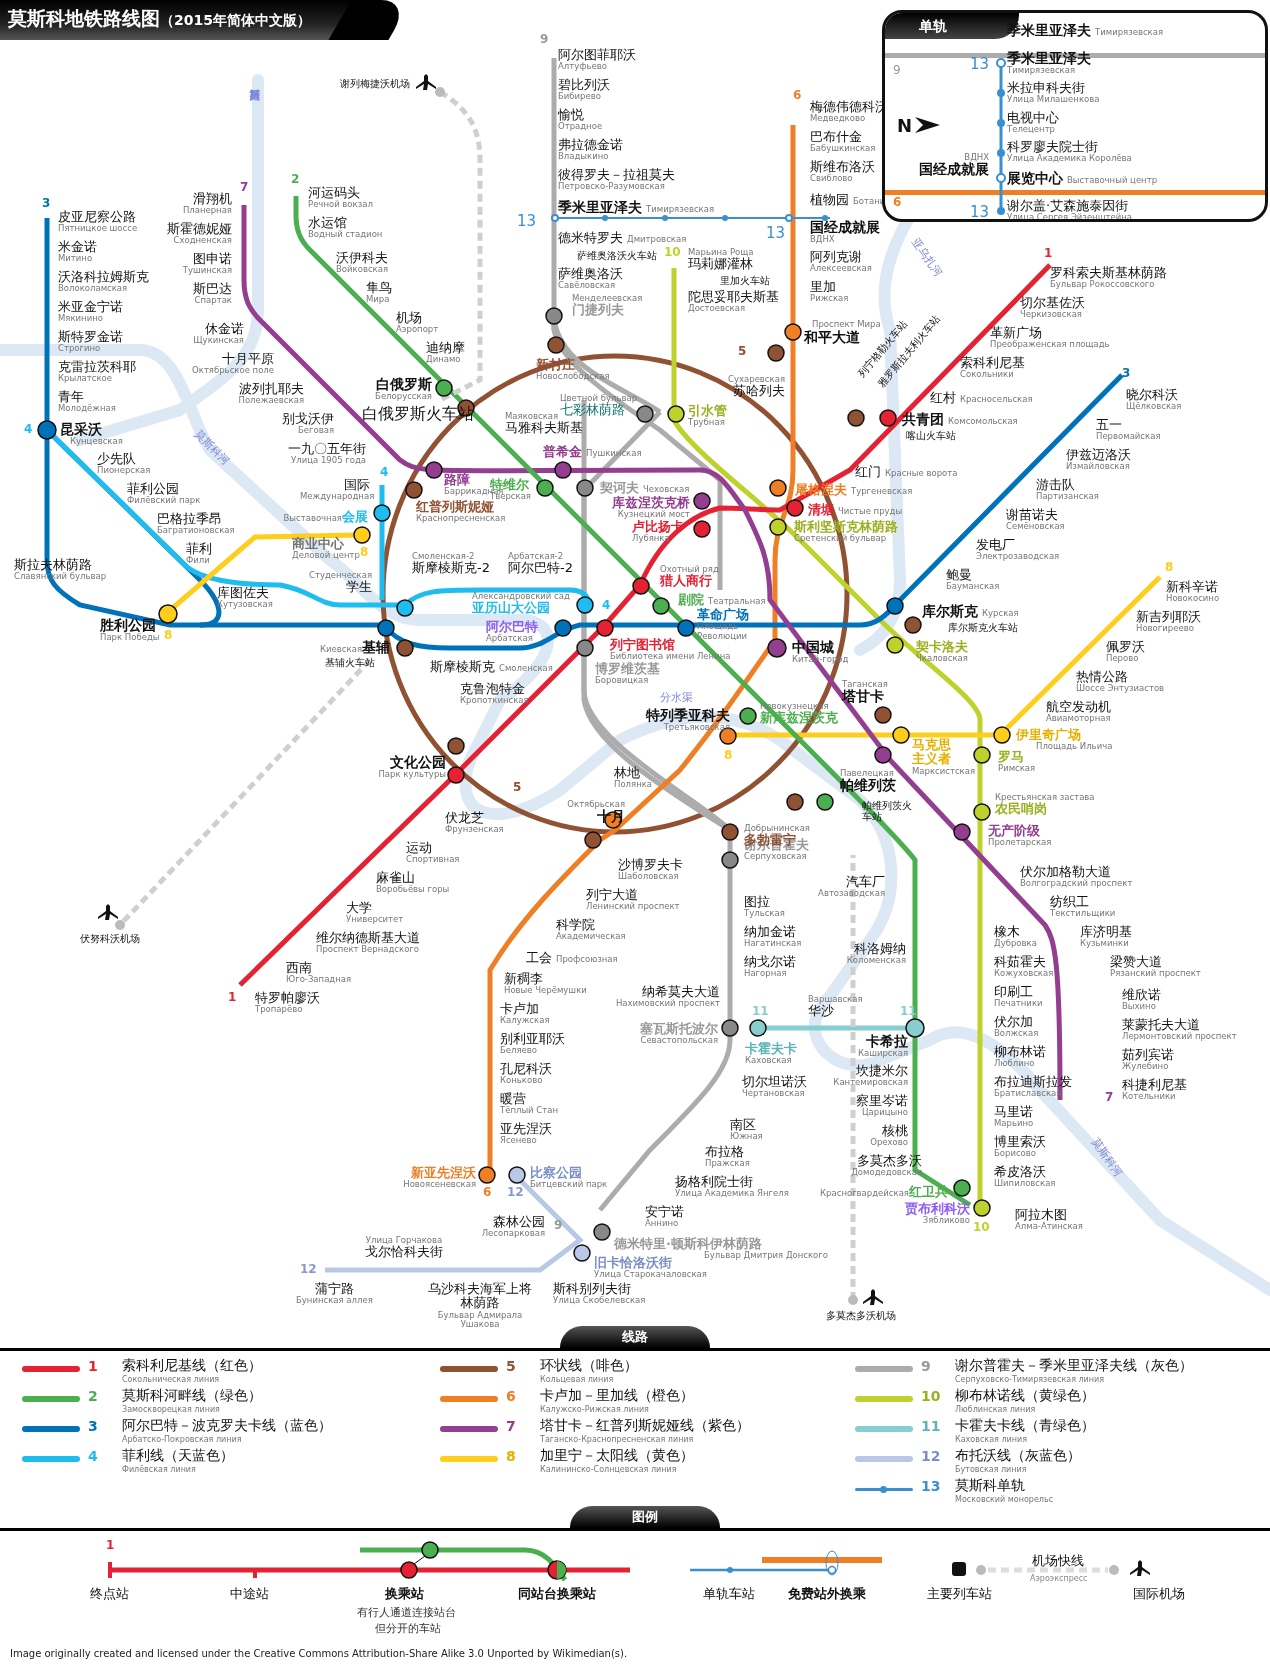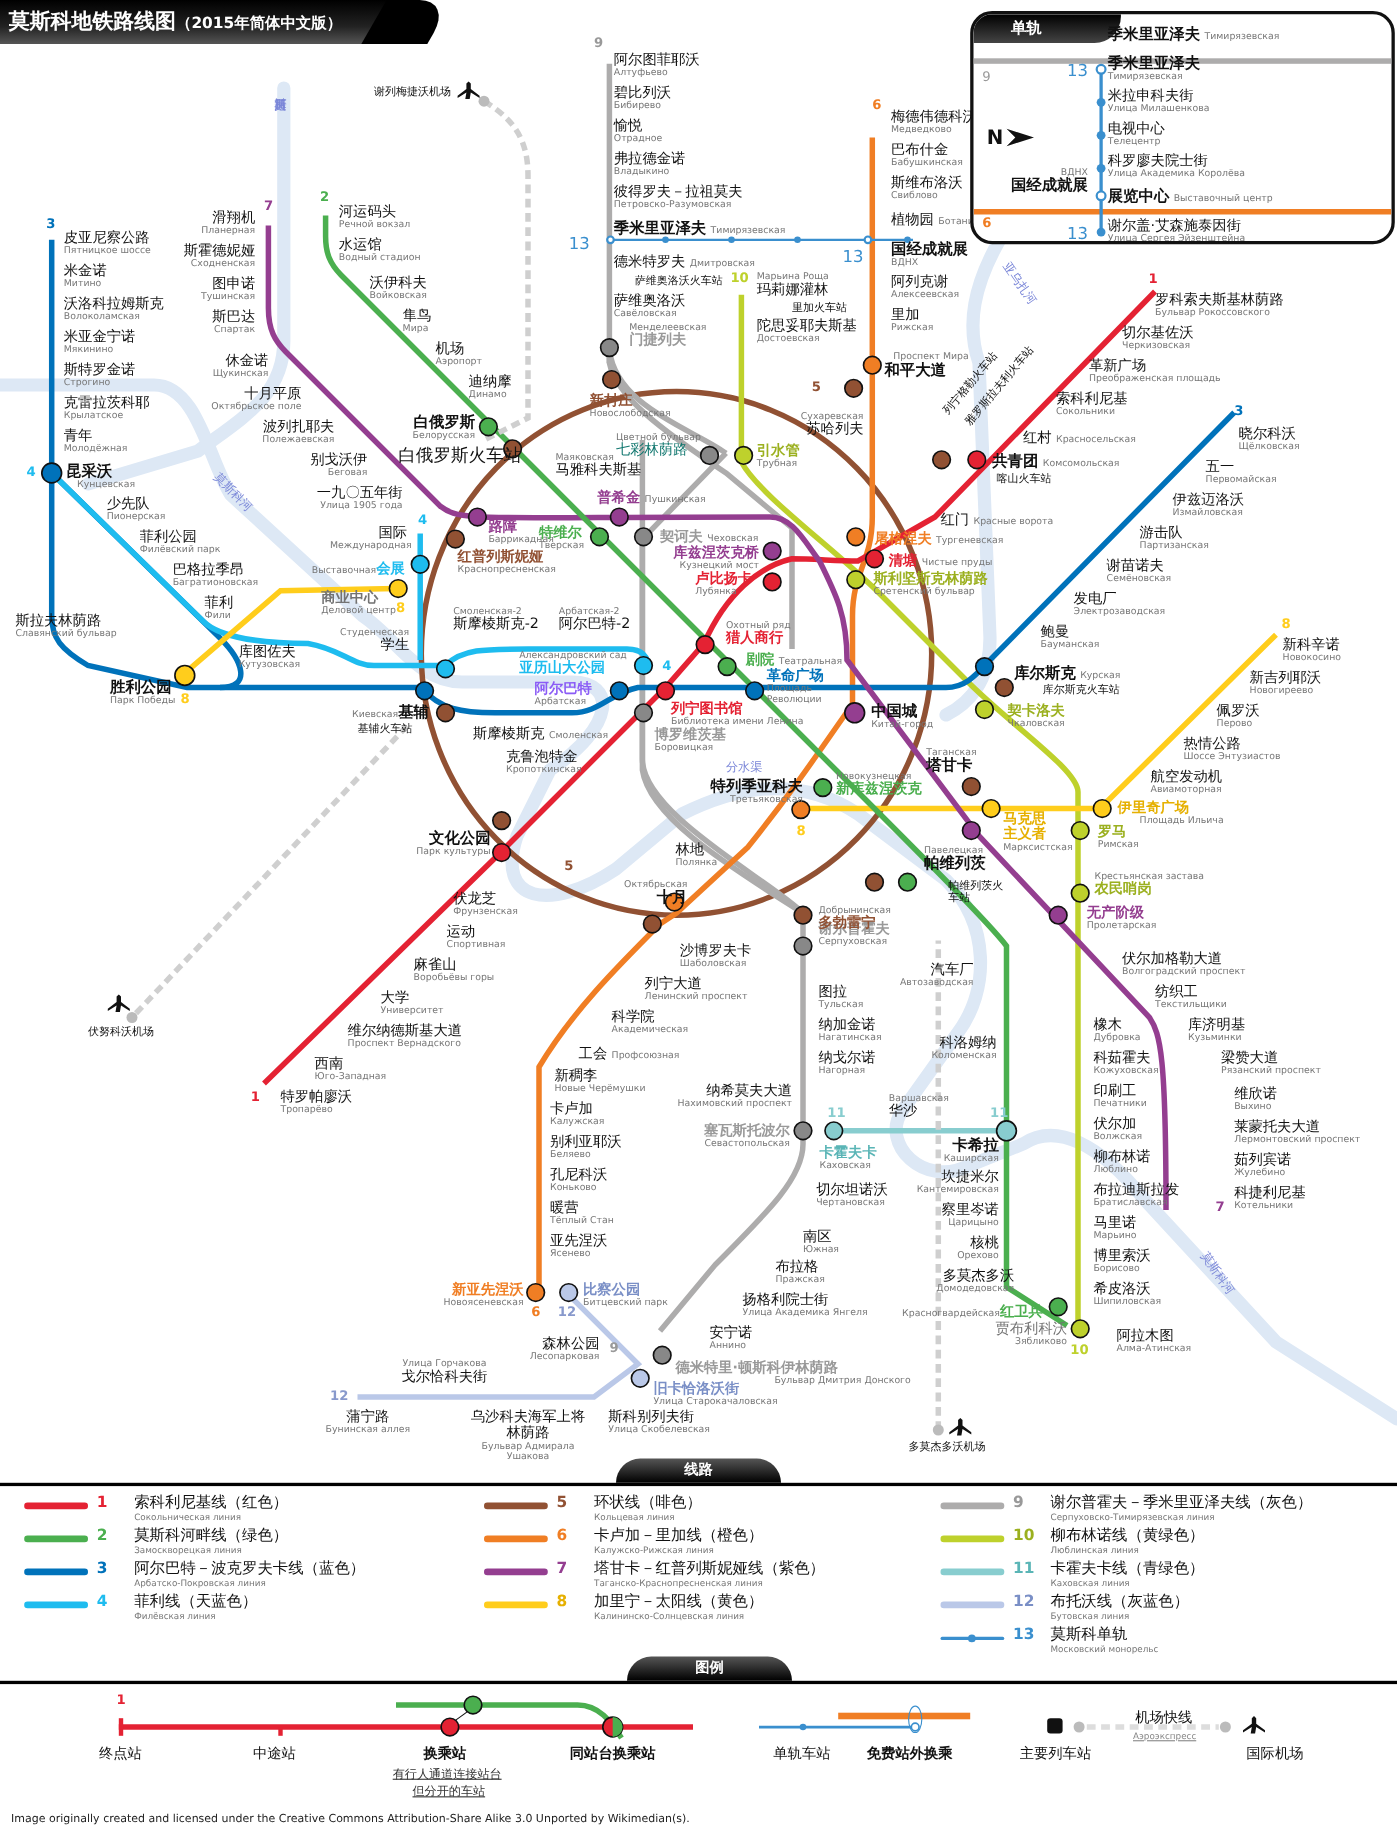--- a/index.html
+++ b/index.html
@@ -24,21 +24,21 @@
   
   .sec-bar{position:absolute;left:0;width:1270px;height:3px;background:#000;}
   .sec-tab{position:absolute;height:22px;background:linear-gradient(#555,#000);color:#fff;font-weight:bold;font-size:13px;line-height:22px;text-align:center;width:150px;border-top-left-radius:30px;border-top-right-radius:30px;}
   .leg-item{position:absolute;height:28px;}
   .leg-swatch{position:absolute;left:0;top:6px;width:58px;height:6px;border-radius:3px;}
   .leg-num{position:absolute;left:66px;top:-2px;font-size:14px;font-weight:bold;}
   .leg-cn{position:absolute;left:100px;top:-3px;font-size:14px;white-space:nowrap;}
   .leg-ru{position:absolute;left:100px;top:15px;font-size:8px;color:#777;white-space:nowrap;}
   .lg-label{position:absolute;font-size:13px;white-space:nowrap;text-align:center;}
   .lg-label.b{font-weight:bold;}
-  .lg-small{position:absolute;font-size:11px;white-space:nowrap;text-align:center;color:#333;text-decoration:underline;}
+  .lg-small{position:absolute;font-size:11px;white-space:nowrap;text-align:center;color:#333;}
   .credit{position:absolute;left:10px;top:1648px;font-size:10px;color:#222;}
 </style>
 </head>
 <body>
 
 <svg class="map" width="1270" height="1340" viewBox="0 0 1270 1340">
 
   <g fill="none" stroke="#dde8f5" stroke-width="12" stroke-linecap="round">
     <path d="M258 80 L258 310 C258 360 220 380 180 410 L80 440"></path>
     <path d="M0 350 L140 350 C180 350 190 420 210 450 L330 560 C360 580 380 620 420 620 L520 620 C560 620 560 660 500 700 L470 760 C450 820 500 830 560 790 L620 740 C660 720 720 700 780 740 L860 800 C900 840 900 900 870 940 L820 1010 C800 1040 840 1080 880 1060 L930 1040 C960 1020 1000 1040 1040 1090 L1160 1220 L1270 1290"></path>
@@ -463,21 +463,21 @@
   </div>
 <div class="st" style="left:994px;top:1135px">
     <span class="cn">博里索沃</span>
     <span class="ru">Борисово</span>
   </div>
 <div class="st" style="left:994px;top:1165px">
     <span class="cn">希皮洛沃</span>
     <span class="ru">Шипиловская</span>
   </div>
 <div class="st r" style="left:860px;top:1202px;width:110px">
-    <span class="cn" style="color:#737373;font-weight:normal">贾布利科沃</span>
+    <span class="cn" style="color:#8b5cf6;font-weight:bold">贾布利科沃</span>
     <span class="ru">Зябликово</span>
   </div>
 
 <div class="st" style="left:1050px;top:266px">
     <span class="cn">罗科索夫斯基林荫路</span>
     <span class="ru">Бульвар Рокоссовского</span>
   </div>
 <div class="st" style="left:1020px;top:296px">
     <span class="cn">切尔基佐沃</span>
     <span class="ru">Черкизовская</span>
@@ -507,21 +507,21 @@
     <span class="ru">Библиотека имени Ленина</span>
   </div>
 <div class="st" style="left:460px;top:682px">
     <span class="cn">克鲁泡特金</span>
     <span class="ru">Кропоткинская</span>
   </div>
 <div class="st b r" style="left:350px;top:755px;width:96px">
     <span class="cn">文化公园</span>
     <span class="ru">Парк культуры</span>
   </div>
-<div class="st" style="left:412px;top:811px">
+<div class="st" style="left:445px;top:811px">
     <span class="cn">伏龙芝</span>
     <span class="ru">Фрунзенская</span>
   </div>
 <div class="st" style="left:406px;top:841px">
     <span class="cn">运动</span>
     <span class="ru">Спортивная</span>
   </div>
 <div class="st" style="left:376px;top:871px">
     <span class="cn">麻雀山</span>
     <span class="ru">Воробьёвы горы</span>

